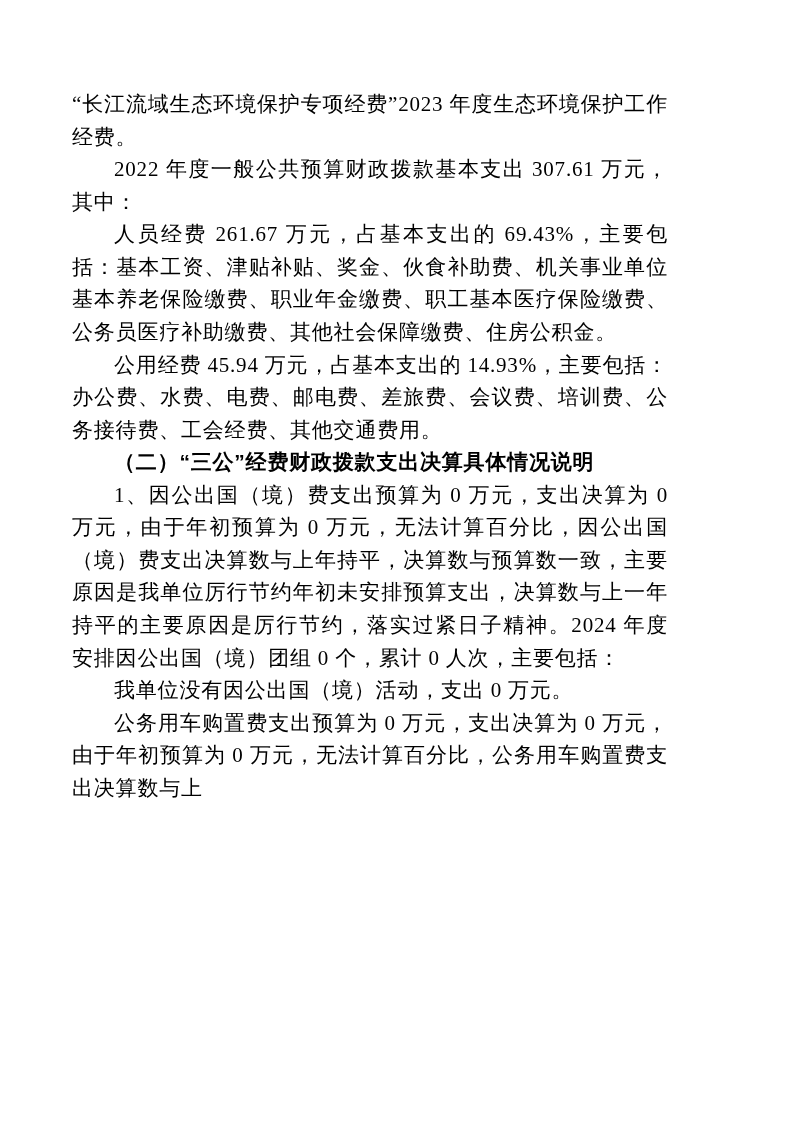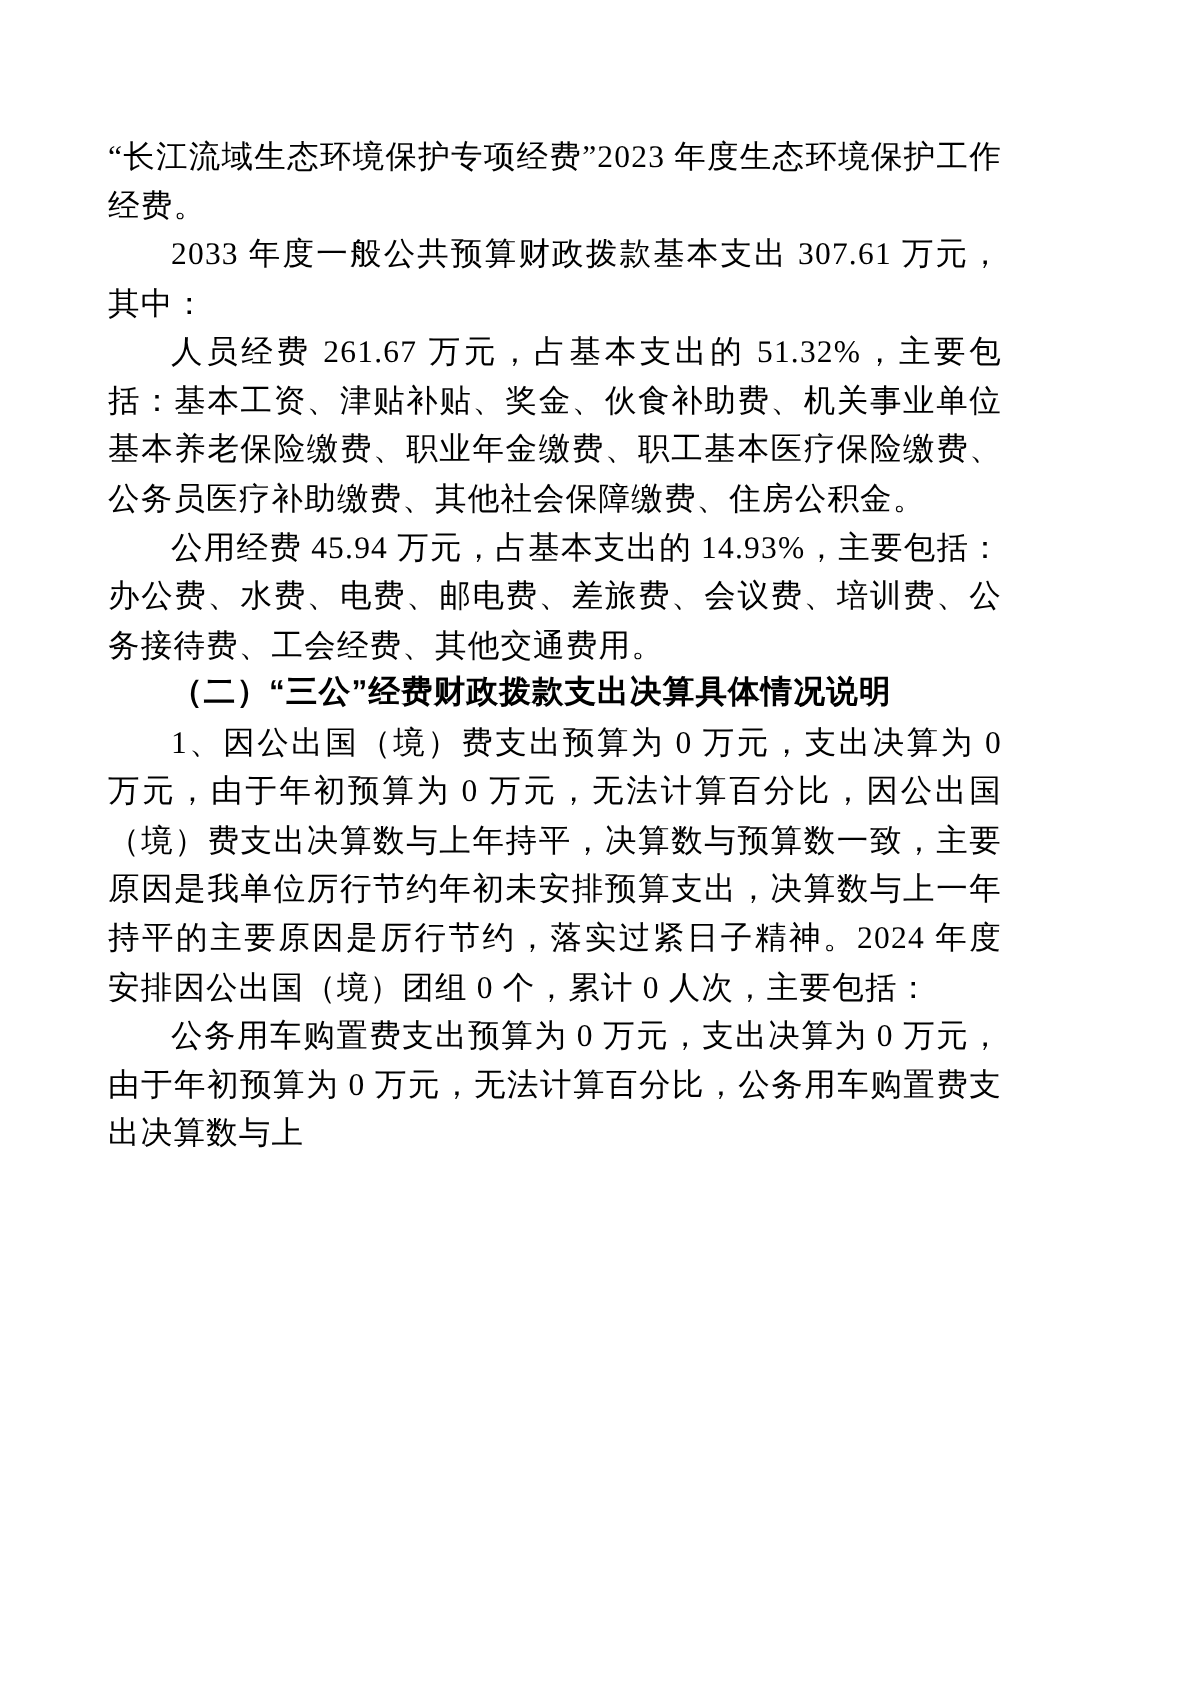--- a/index.html
+++ b/index.html
@@ -32,19 +32,20 @@
   .heading {
     font-family: "Liberation Sans", "DejaVu Sans", sans-serif;
     font-weight: bold;
   }
 </style>
 </head>
 <body>
 
 <div class="page">
   <p class="para">“长江流域生态环境保护专项经费”2023 年度生态环境保护工作经费。</p>
-  <p class="para indent">2033 年度一般公共预算财政拨款基本支出 307.61 万元，其中：</p>
-  <p class="para indent">人员经费 261.67 万元，占基本支出的 51.32%，主要包括：基本工资、津贴补贴、奖金、伙食补助费、机关事业单位基本养老保险缴费、职业年金缴费、职工基本医疗保险缴费、公务员医疗补助缴费、其他社会保障缴费、住房公积金。</p>
+  <p class="para indent">2022 年度一般公共预算财政拨款基本支出 307.61 万元，其中：</p>
+  <p class="para indent">人员经费 261.67 万元，占基本支出的 69.43%，主要包括：基本工资、津贴补贴、奖金、伙食补助费、机关事业单位基本养老保险缴费、职业年金缴费、职工基本医疗保险缴费、公务员医疗补助缴费、其他社会保障缴费、住房公积金。</p>
   <p class="para indent">公用经费 45.94 万元，占基本支出的 14.93%，主要包括：办公费、水费、电费、邮电费、差旅费、会议费、培训费、公务接待费、工会经费、其他交通费用。</p>
   <p class="para heading indent">（二）“三公”经费财政拨款支出决算具体情况说明</p>
   <p class="para indent">1、因公出国（境）费支出预算为 0 万元，支出决算为 0 万元，由于年初预算为 0 万元，无法计算百分比，因公出国（境）费支出决算数与上年持平，决算数与预算数一致，主要原因是我单位厉行节约年初未安排预算支出，决算数与上一年持平的主要原因是厉行节约，落实过紧日子精神。2024 年度安排因公出国（境）团组 0 个，累计 0 人次，主要包括：</p>
+  <p class="para indent">我单位没有因公出国（境）活动，支出 0 万元。</p>
   <p class="para indent">公务用车购置费支出预算为 0 万元，支出决算为 0 万元，由于年初预算为 0 万元，无法计算百分比，公务用车购置费支出决算数与上</p>
 </div>
 
 </body></html>

